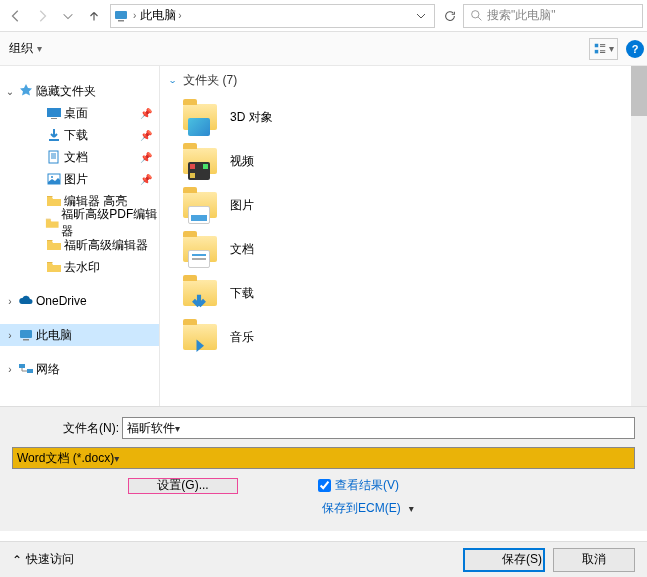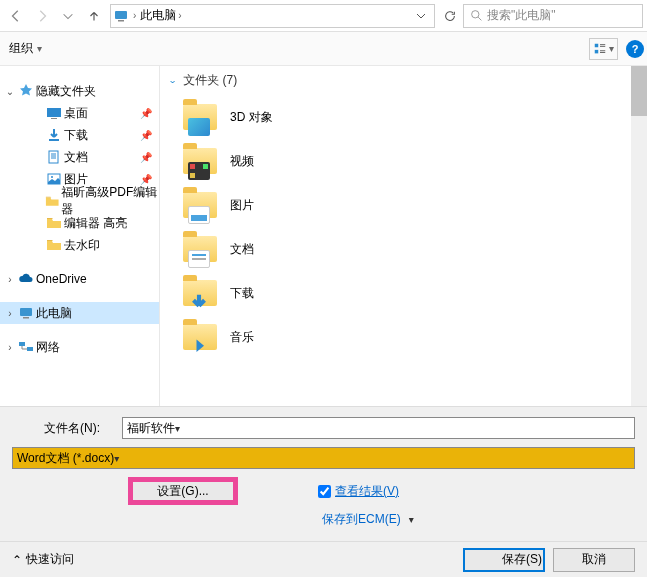--- a/index.html
+++ b/index.html
@@ -43,27 +43,27 @@
 .ghdr .gchev { color:#268bd2; font-size:11px; transform:scaleY(0.7); }
 .fitem { display:flex; align-items:center; gap:12px; height:44px; padding-left:14px; }
 .ficon { width:36px; height:36px; display:flex; align-items:center; justify-content:center; position:relative; }
 .folder { width:34px; height:26px; background:linear-gradient(#ffe9a6,#f7ce5b); border-radius:2px; position:relative; }
 .folder::before { content:""; position:absolute; top:-5px; left:0; width:14px; height:6px; background:#f2c14e; border-radius:2px 2px 0 0; }
 .badge { position:absolute; bottom:-1px; left:6px; width:22px; height:18px; border-radius:2px; }
 
 
 .fields { background:#f0f0f0; padding:10px 12px 8px 12px; border-top:1px solid #ddd; }
 .frow { display:flex; align-items:center; margin-bottom:8px; }
-.flabel { width:110px; text-align:right; padding-right:22px; }
+.flabel { width:110px; text-align:right; padding-right:3px; }
 .finput { flex:1; height:22px; border:1px solid #888; background:#fff; padding:0 4px; display:flex; align-items:center; justify-content:flex-start; }
 .finput.white { background:#fff; }
 .finput .dd { color:#333; font-size:10px; }
 .ctrlrow { display:flex; align-items:center; margin-bottom:6px; }
-.settingsbtn { margin-left:116px; width:110px; height:28px; border:5px solid #ec4899; background:#e9e9e9; display:flex; align-items:center; justify-content:center; }
-.chk { margin-left:80px; display:flex; align-items:center; gap:4px; color:#0066cc;text-decoration:underline; }
+.settingsbtn { margin-left:116px; width:110px; height:16px; border:1px solid #ec4899; background:#e9e9e9; display:flex; align-items:center; justify-content:center; }
+.chk { margin-left:80px; display:flex; align-items:center; gap:4px; color:#0066cc; }
 .chk input { width:13px; height:13px; }
 .ecm { margin-left:310px; display:flex; align-items:center; gap:4px; color:#0066cc; }
 .ecm .dd { color:#333; font-size:10px; margin-left:4px; }
 
 
 .footer { position:absolute; bottom:0; left:0; right:0; height:36px; background:#f0f0f0; display:flex; align-items:center; padding:0 12px; border-top:1px solid #ddd; }
 .hidelink { display:flex; align-items:center; gap:4px; }
 .footer .spacer { flex:1; }
 .btn { width:82px; height:24px; border:1px solid #aaa; background:#e9e9e9; display:flex; align-items:center; justify-content:center; margin-left:8px; }
 .btn.primary { border:1px solid #0078d7; box-shadow:0 0 0 1px #0078d7 inset;padding-left:36px; }
@@ -205,31 +205,41 @@
             <span class="pin">📌</span>
           </div>
           <div class="side-item indent">
             <span class="twist blank">›</span>
             <span class="sicon">
               <svg viewBox="0 0 16 16">
                 <path d="M1 4h5l1 2h8v7H1z" fill="#f7ce5b"></path>
                 <path d="M1 3h5l1 1H1z" fill="#e6b84a"></path>
               </svg>
             </span>
-            <span>福昕高级PDF编辑器</span>
+            <span>编辑器 高亮</span>
           </div>
           <div class="side-item indent">
             <span class="twist blank">›</span>
             <span class="sicon">
               <svg viewBox="0 0 16 16">
                 <path d="M1 4h5l1 2h8v7H1z" fill="#f7ce5b"></path>
                 <path d="M1 3h5l1 1H1z" fill="#e6b84a"></path>
               </svg>
             </span>
-            <span>编辑器 高亮</span>
+            <span>福昕高级PDF编辑器</span>
+          </div>
+          <div class="side-item indent">
+            <span class="twist blank">›</span>
+            <span class="sicon">
+              <svg viewBox="0 0 16 16">
+                <path d="M1 4h5l1 2h8v7H1z" fill="#f7ce5b"></path>
+                <path d="M1 3h5l1 1H1z" fill="#e6b84a"></path>
+              </svg>
+            </span>
+            <span>福昕高级编辑器</span>
           </div>
           <div class="side-item indent">
             <span class="twist blank">›</span>
             <span class="sicon">
               <svg viewBox="0 0 16 16">
                 <path d="M1 4h5l1 2h8v7H1z" fill="#f7ce5b"></path>
                 <path d="M1 3h5l1 1H1z" fill="#e6b84a"></path>
               </svg>
             </span>
             <span>去水印</span>

